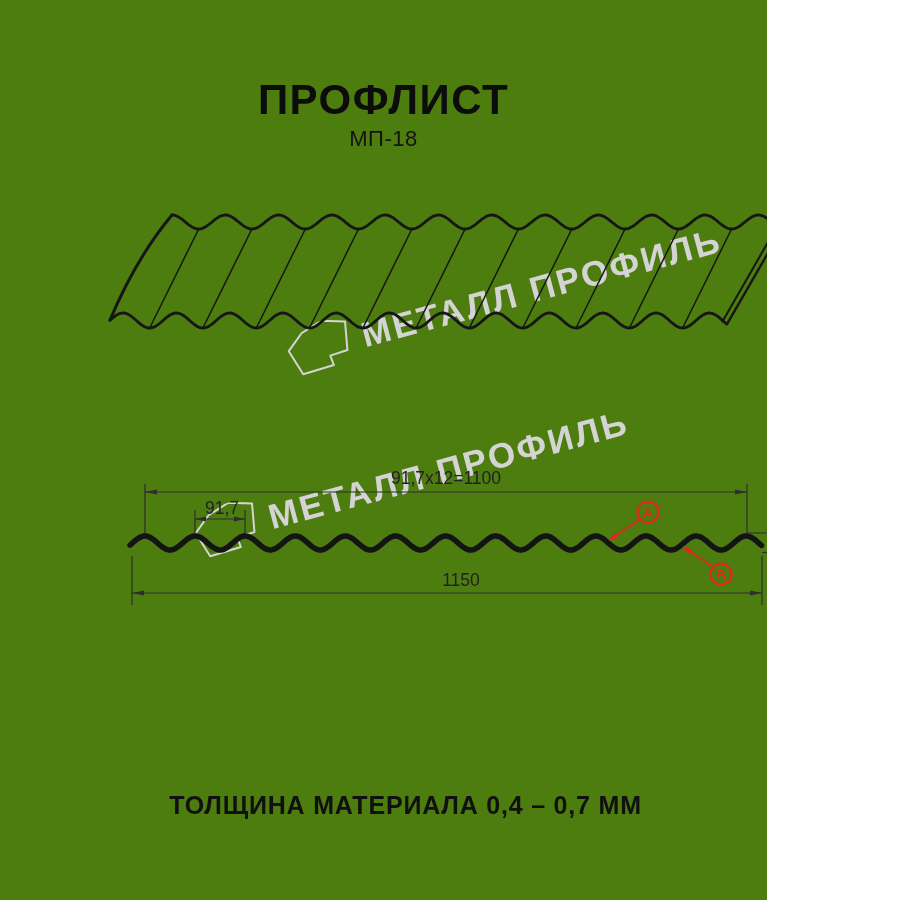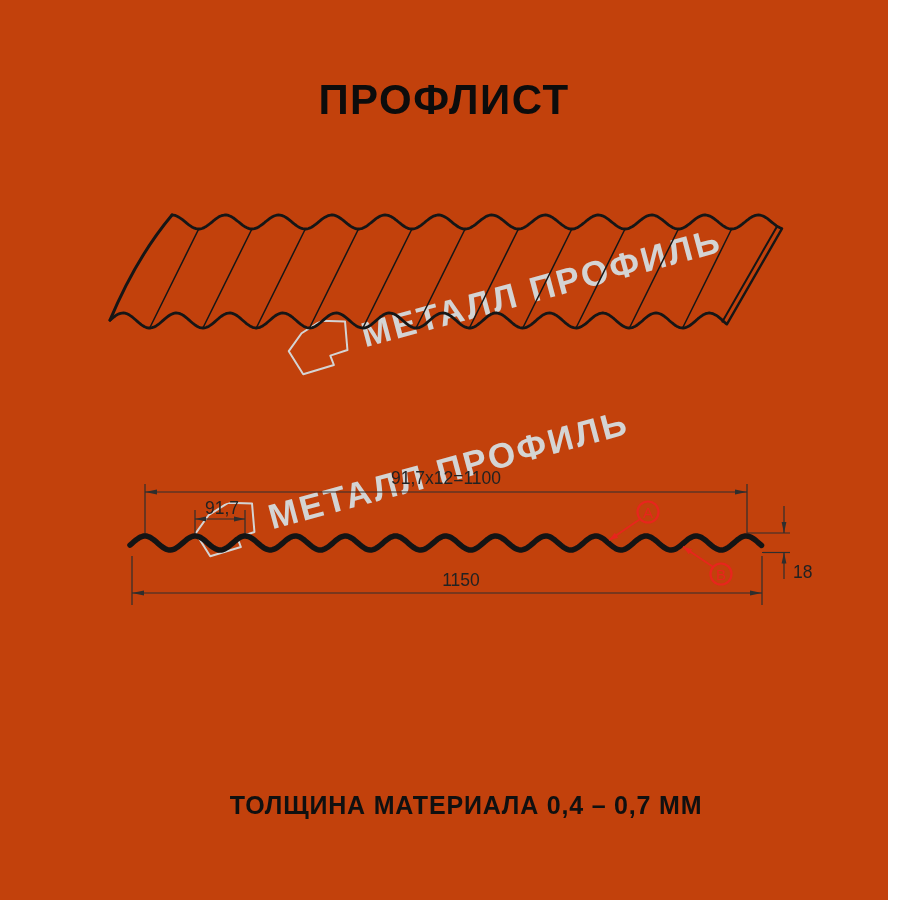--- a/index.html
+++ b/index.html
@@ -1,16 +1,16 @@
 <!DOCTYPE html>
 <html><head>
 <meta charset="utf-8">
 <style>
   html,body{margin:0;padding:0;background:#fff;}
-  .stage{position:relative;width:888px;height:900px;background:#c2410c;overflow:hidden;
+  .stage{position:relative;width:767px;height:900px;background:#4d7c0f;overflow:hidden;
          font-family:"Liberation Sans", sans-serif;text-decoration:underline;}
   .title{position:absolute;left:0;right:0;top:76px;text-align:center;
          font-size:42px;font-weight:bold;letter-spacing:1.5px;color:#0c0c0c;}
   .subtitle{position:absolute;left:0;right:0;top:126px;text-align:center;
          font-size:22px;font-weight:500;letter-spacing:0.5px;color:#141414;}
   .footer-note{position:absolute;left:0;right:0;top:791px;text-align:center;
          font-size:25px;font-weight:bold;letter-spacing:0.8px;color:#101010;margin-left:44px;}
   .wm{position:absolute;display:flex;align-items:center;gap:11px;color:#d4d4d4;
       font-weight:bold;font-size:35px;letter-spacing:2.5px;white-space:nowrap;
       transform:rotate(-15deg);transform-origin:33px 26px;}
@@ -20,20 +20,21 @@
   #diagram{position:absolute;left:0;top:0;}
   .dim-text{font-family:"Liberation Sans", sans-serif;font-size:17.5px;fill:#222;}
   .marker-letter{font-family:"Liberation Sans", sans-serif;font-size:15px;}
 </style>
 </head>
 <body>
 
 <div class="stage">
 
   <div class="title">ПРОФЛИСТ</div>
+  <div class="subtitle">МП-18</div>
 
   <div class="wm wm-upper">
     <svg width="66" height="50" viewBox="0 0 66 50">
       <polygon points="2,21 19,7 41,0 64,7 59,35 41,36 42,46 10,47" fill="none" stroke="#d4d4d4" stroke-width="2" stroke-linejoin="round"></polygon>
     </svg>
     <span>МЕТАЛЛ ПРОФИЛЬ</span>
   </div>
 
   <div class="wm wm-lower">
     <svg width="66" height="50" viewBox="0 0 66 50">

